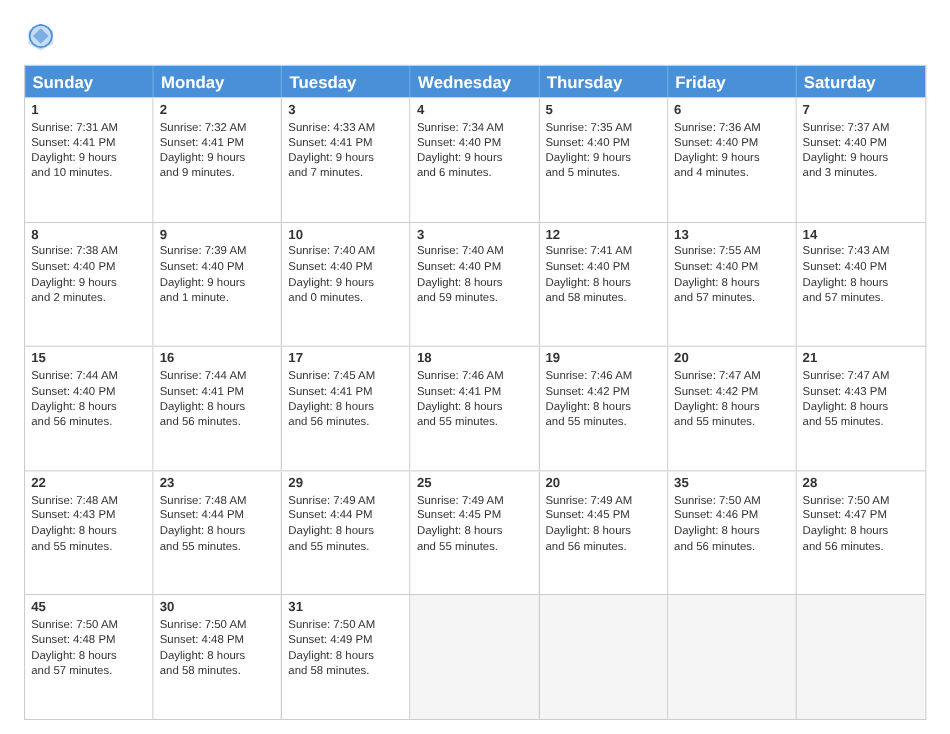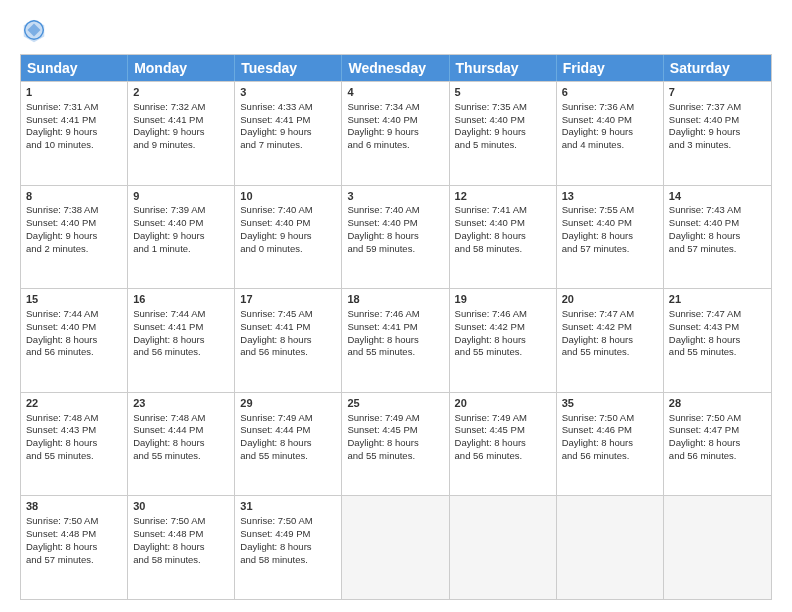--- a/index.html
+++ b/index.html
@@ -344,21 +344,21 @@
           <div class="cal-cell">
             <span class="day-num">28</span>
             <div>Sunrise: 7:50 AM</div>
             <div>Sunset: 4:47 PM</div>
             <div>Daylight: 8 hours</div>
             <div>and 56 minutes.</div>
           </div>
         </div>
         <div class="cal-row">
           <div class="cal-cell">
-            <span class="day-num">38</span>
+            <span class="day-num">45</span>
             <div>Sunrise: 7:50 AM</div>
             <div>Sunset: 4:48 PM</div>
             <div>Daylight: 8 hours</div>
             <div>and 57 minutes.</div>
           </div>
           <div class="cal-cell">
             <span class="day-num">30</span>
             <div>Sunrise: 7:50 AM</div>
             <div>Sunset: 4:48 PM</div>
             <div>Daylight: 8 hours</div>

